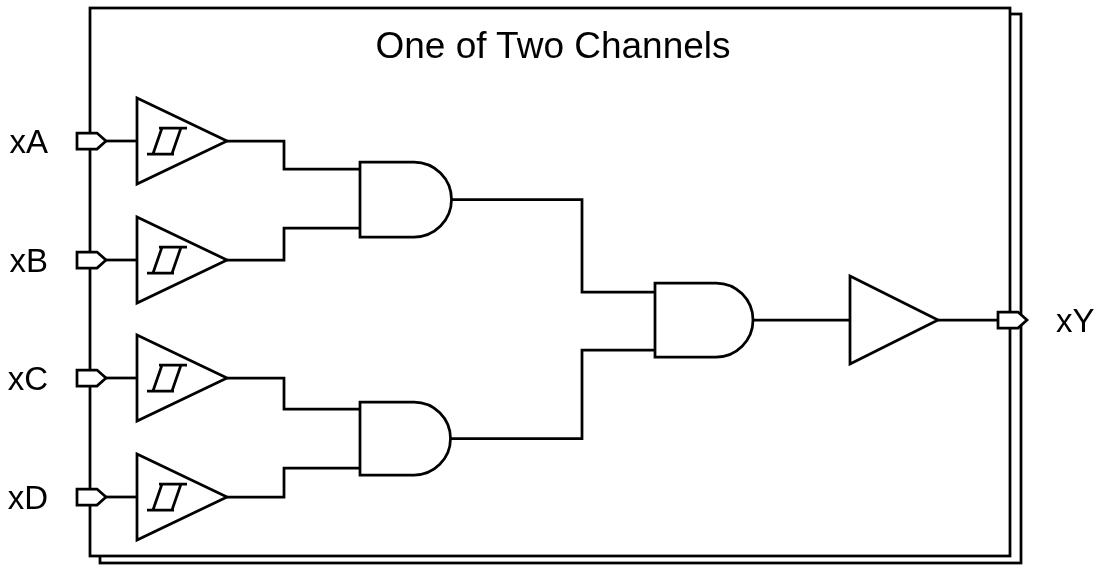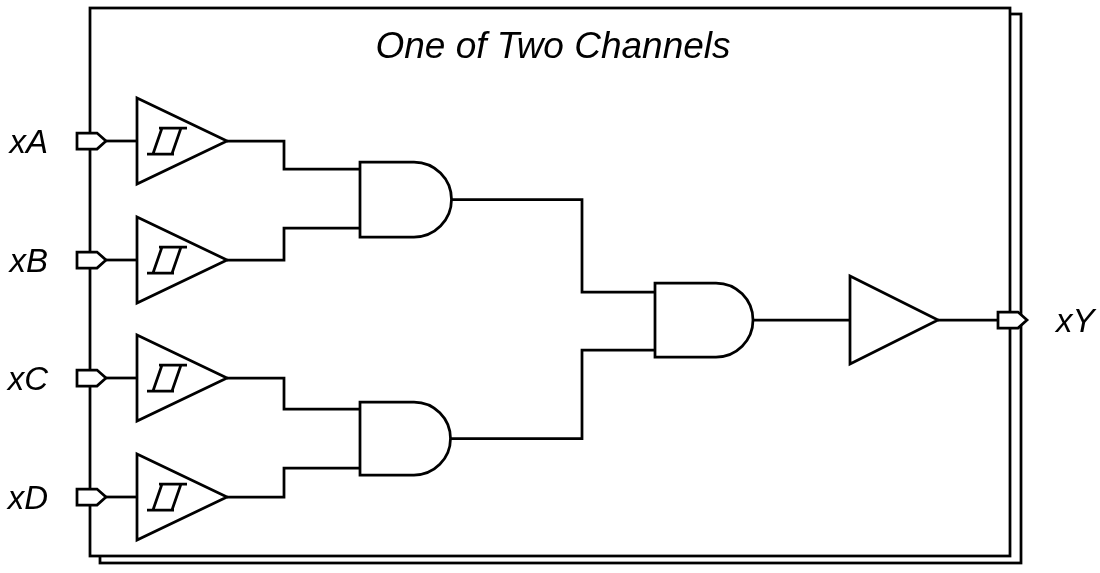--- a/index.html
+++ b/index.html
@@ -7,21 +7,20 @@
     padding: 0;
     background: #ffffff;
   }
   .stage {
     position: relative;
     width: 1100px;
     height: 573px;
     background: #ffffff;
     font-family: "Liberation Sans", sans-serif;
     overflow: hidden;
-    font-style: italic;
   }
   svg { display: block; }
   .box {
     fill: #ffffff;
     stroke: #000000;
     stroke-width: 2.75;
   }
   .wire {
     fill: none;
     stroke: #000000;

